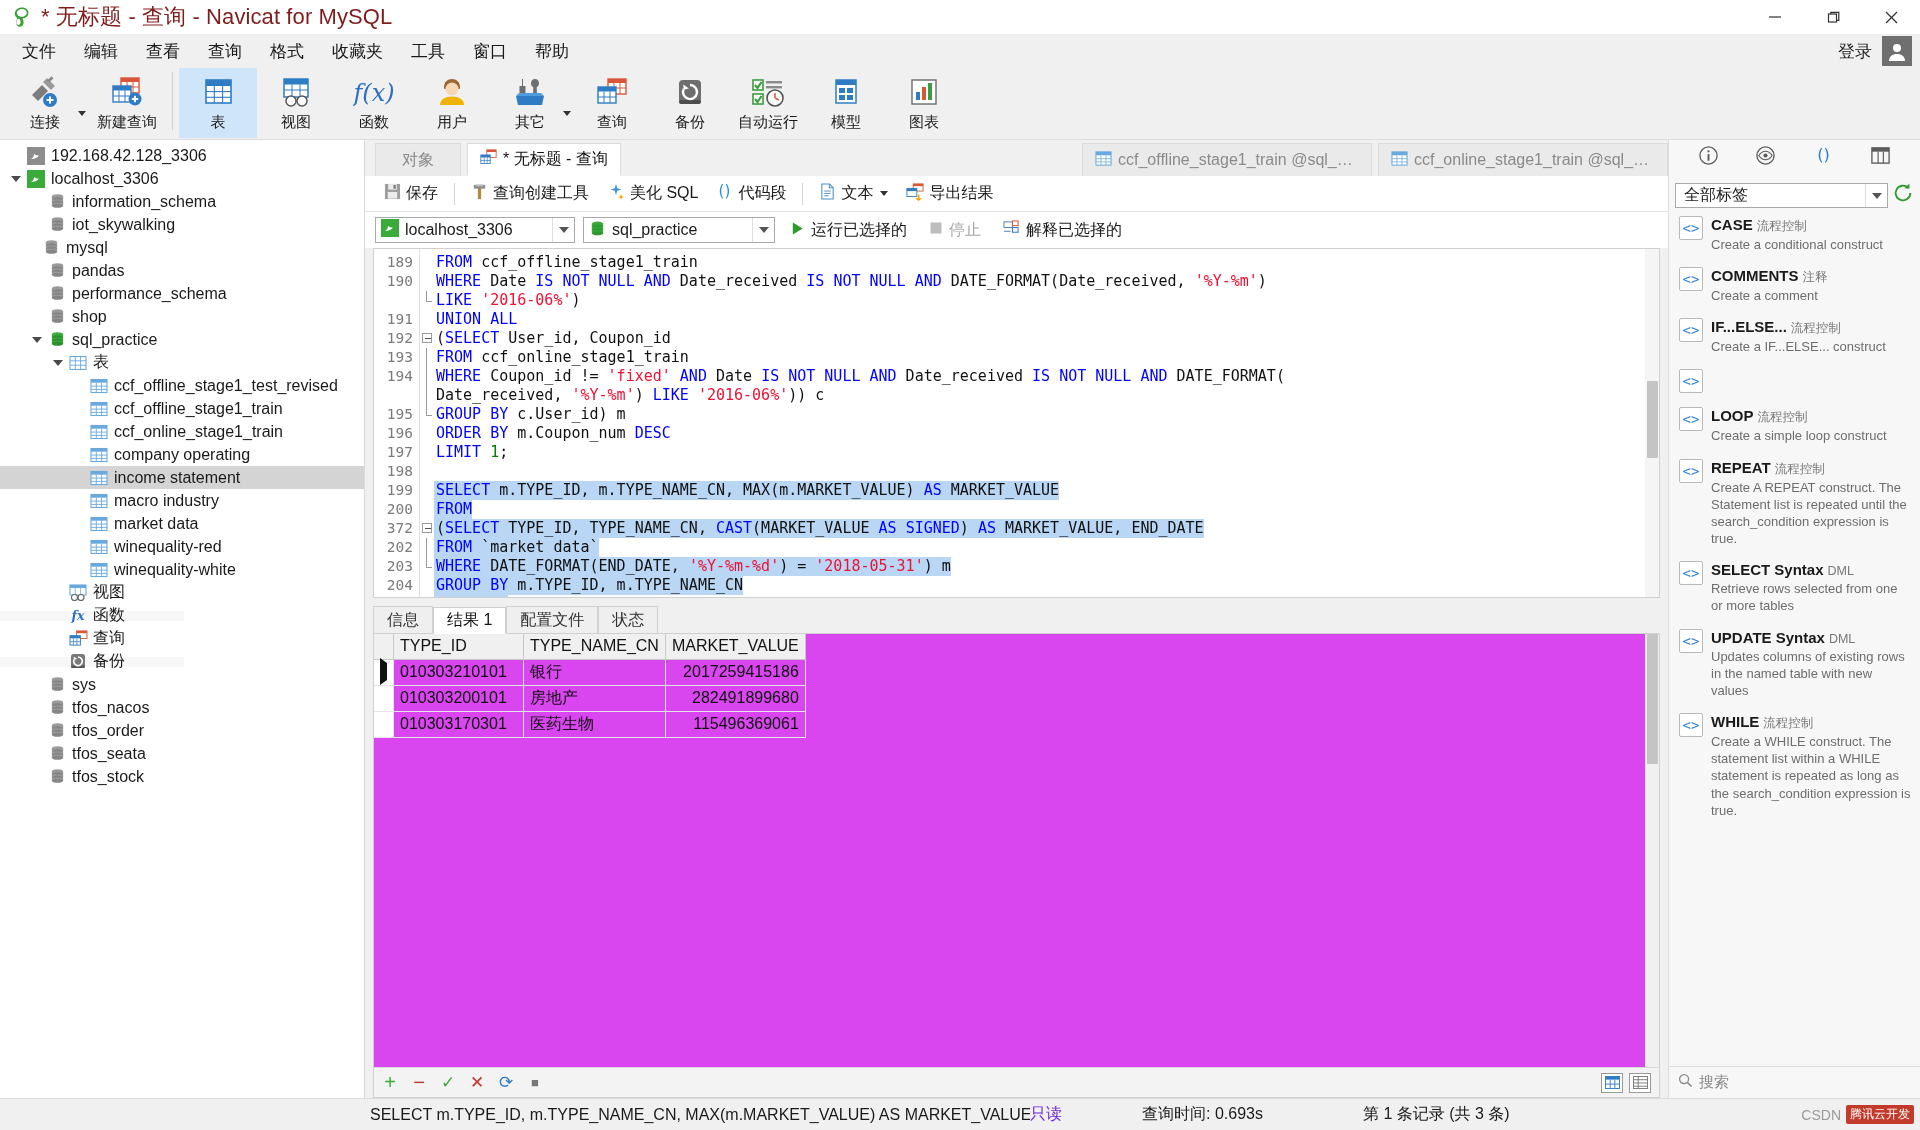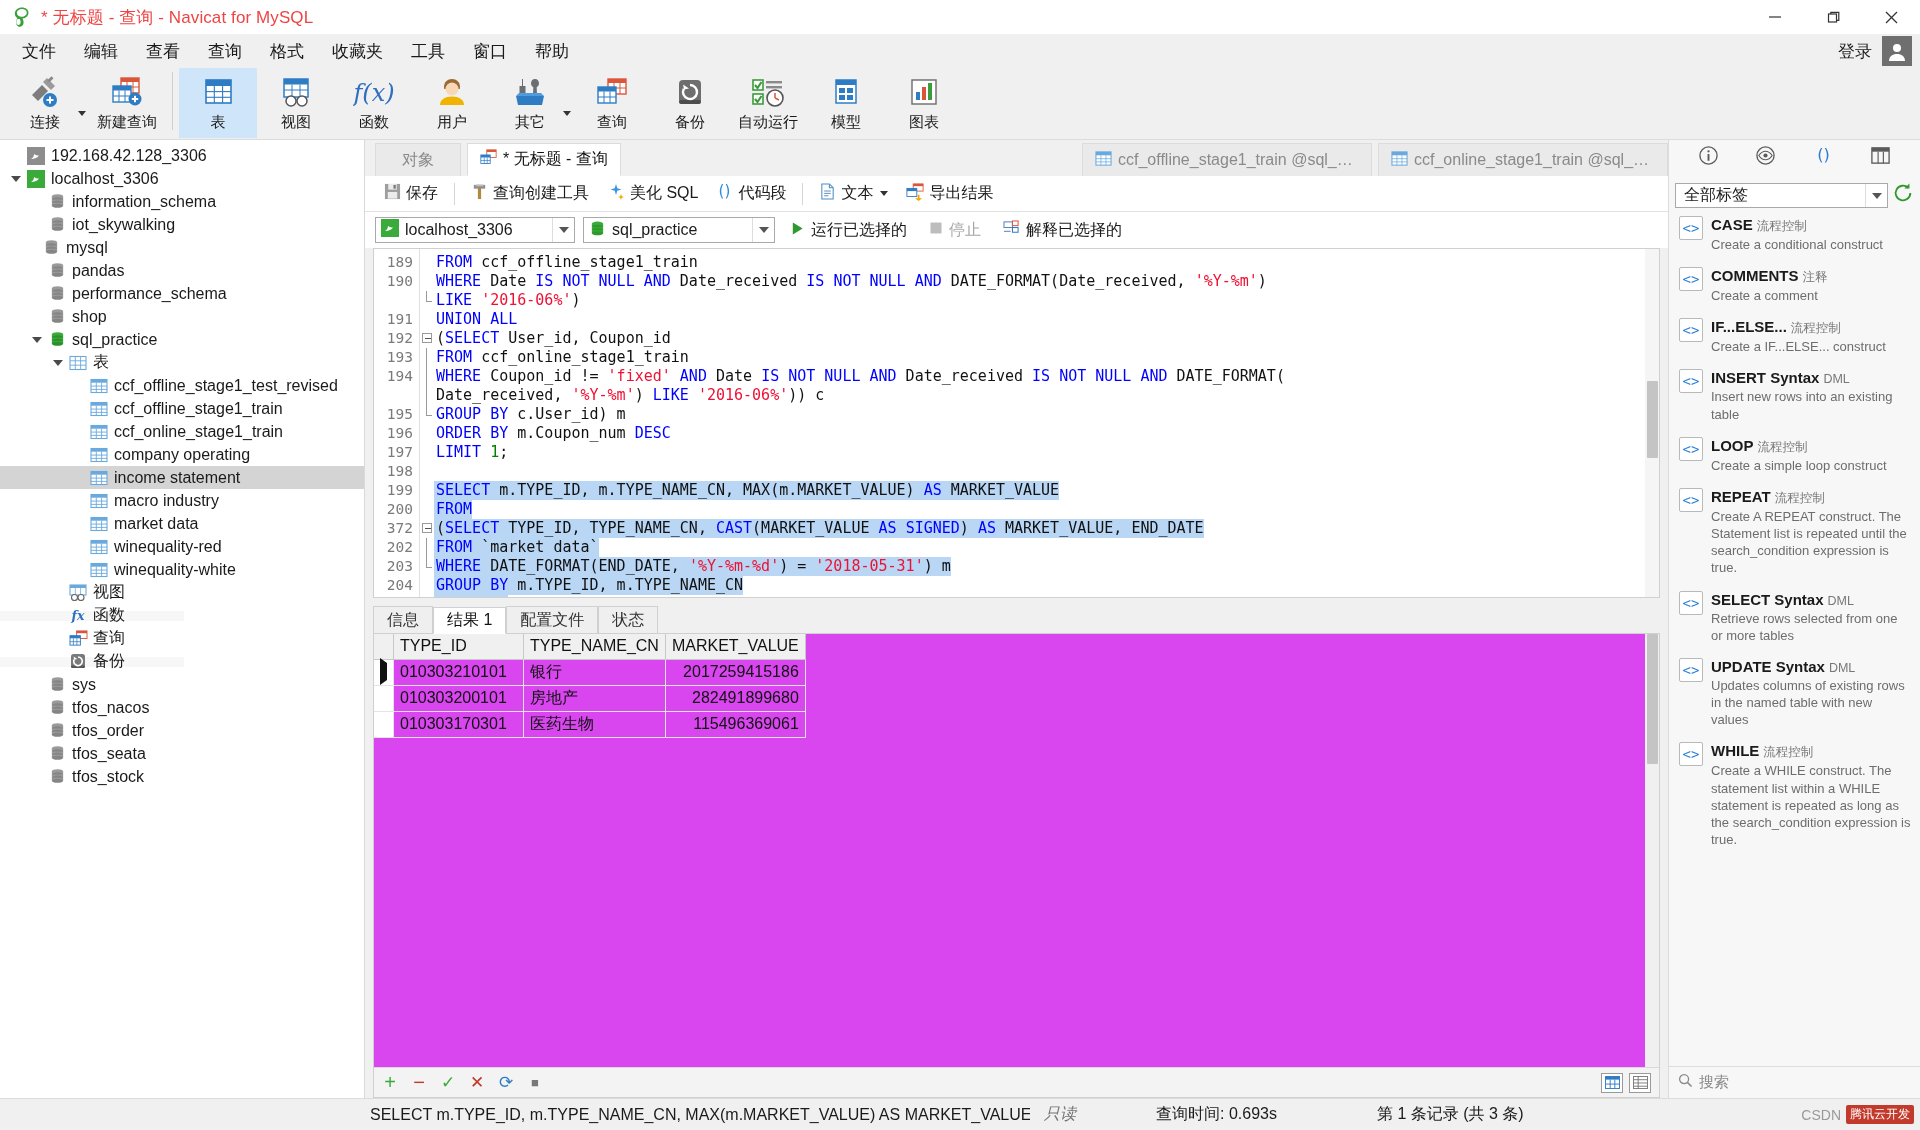--- a/index.html
+++ b/index.html
@@ -12,21 +12,21 @@
     -webkit-font-smoothing: antialiased;
   }
   .app { width:1920px; height:1130px; display:flex; flex-direction:column; background:#f0f0f0; }
 
   
   .titlebar {
     height:34px; background:#ffffff; display:flex; align-items:center;
     padding-left:10px; flex:0 0 34px; position:relative;
   }
   .logo-nav { width:24px; height:24px; flex:0 0 24px; margin-right:7px; }
-  .title-text { font-size:17px; color:#ef4444; letter-spacing:.1px; }
+  .title-text { font-size:22px; color:#7f1d1d; letter-spacing:.1px; }
   .win-ctrl { position:absolute; right:0; top:0; height:34px; display:flex; }
   .win-btn { width:58px; height:34px; display:flex; align-items:center; justify-content:center; }
   .win-btn svg { display:block; }
 
   
   .menubar {
     height:34px; background:#f0f0f0; display:flex; align-items:center;
     padding-left:8px; flex:0 0 34px; position:relative;
   }
   .menu-item { padding:4px 14px; font-size:17px; color:#1a1a1a; cursor:default; }
@@ -161,21 +161,21 @@
   .snip-d { font-size:13px; color:#6d6d6d; line-height:1.32; margin-top:1px; }
   .right-search { height:32px; flex:0 0 32px; border-top:1px solid #dcdcdc; display:flex; align-items:center; gap:6px; padding:0 9px; }
   .right-search .ph { font-size:15px; color:#8a8a8a; }
 
   
   .statusbar {
     height:32px; flex:0 0 32px; background:#f0f0f0; border-top:1px solid #dcdcdc;
     display:flex; align-items:center; font-size:16px; color:#1a1a1a; padding-left:370px; gap:0;
   }
   .st-sql { white-space:nowrap; overflow:hidden; max-width:660px; }
-  .st-ro { margin-left:14px; color:#737373;font-style:italic; }
+  .st-ro { color:#6d28d9; }
   .st-time { margin-left:80px; }
   .st-rec { margin-left:100px; }
   .st-csdn { margin-left:auto; margin-right:6px; font-size:14px; color:#9a9a9a; display:flex; align-items:center; gap:5px;}
   .csdn-badge { background:#c23a2b; color:#fff; font-size:12px; padding:1px 4px; border-radius:2px; }
 </style>
 </head>
 <body>
 
 <div class="app">
 
@@ -1191,21 +1191,20 @@
           <div class="snip">
             <span class="snip-ic">&lt;&gt;</span>
             <span class="snip-body"><span class="snip-t">COMMENTS<span class="tag">注释</span></span><div class="snip-d">Create a comment</div></span>
           </div>
           <div class="snip">
             <span class="snip-ic">&lt;&gt;</span>
             <span class="snip-body"><span class="snip-t">IF...ELSE...<span class="tag">流程控制</span></span><div class="snip-d">Create a IF...ELSE... construct</div></span>
           </div>
           <div class="snip">
             <span class="snip-ic">&lt;&gt;</span>
-            <span class="snip-body"><span class="snip-t">INSERT Syntax<span class="tag">DML</span></span><div class="snip-d">Insert new rows into an existing table</div></span>
           </div>
           <div class="snip">
             <span class="snip-ic">&lt;&gt;</span>
             <span class="snip-body"><span class="snip-t">LOOP<span class="tag">流程控制</span></span><div class="snip-d">Create a simple loop construct</div></span>
           </div>
           <div class="snip">
             <span class="snip-ic">&lt;&gt;</span>
             <span class="snip-body"><span class="snip-t">REPEAT<span class="tag">流程控制</span></span><div class="snip-d">Create A REPEAT construct. The Statement list is repeated until the search_condition expression is true.</div></span>
           </div>
           <div class="snip">

